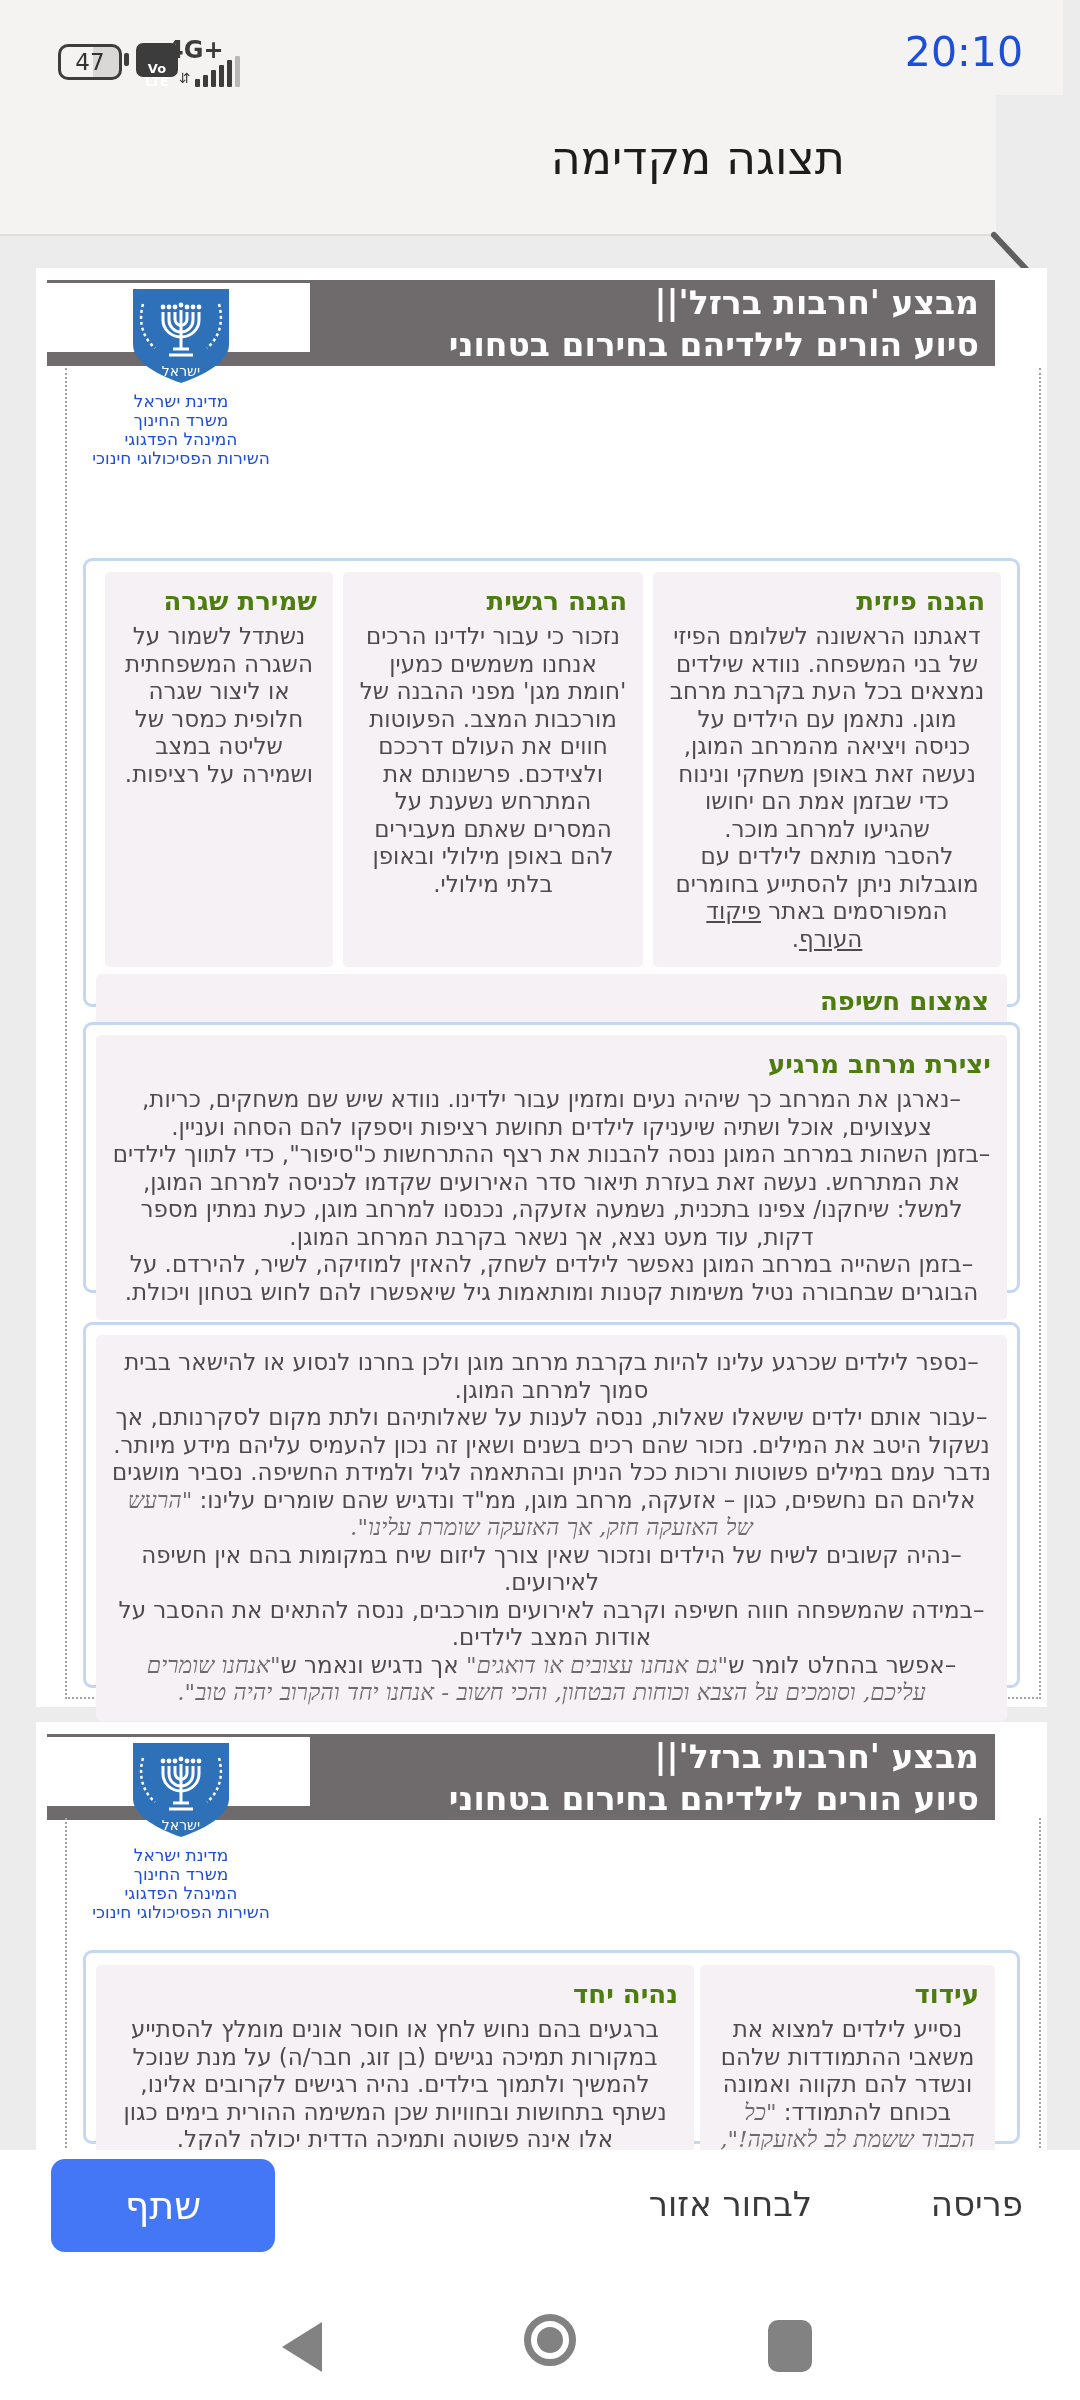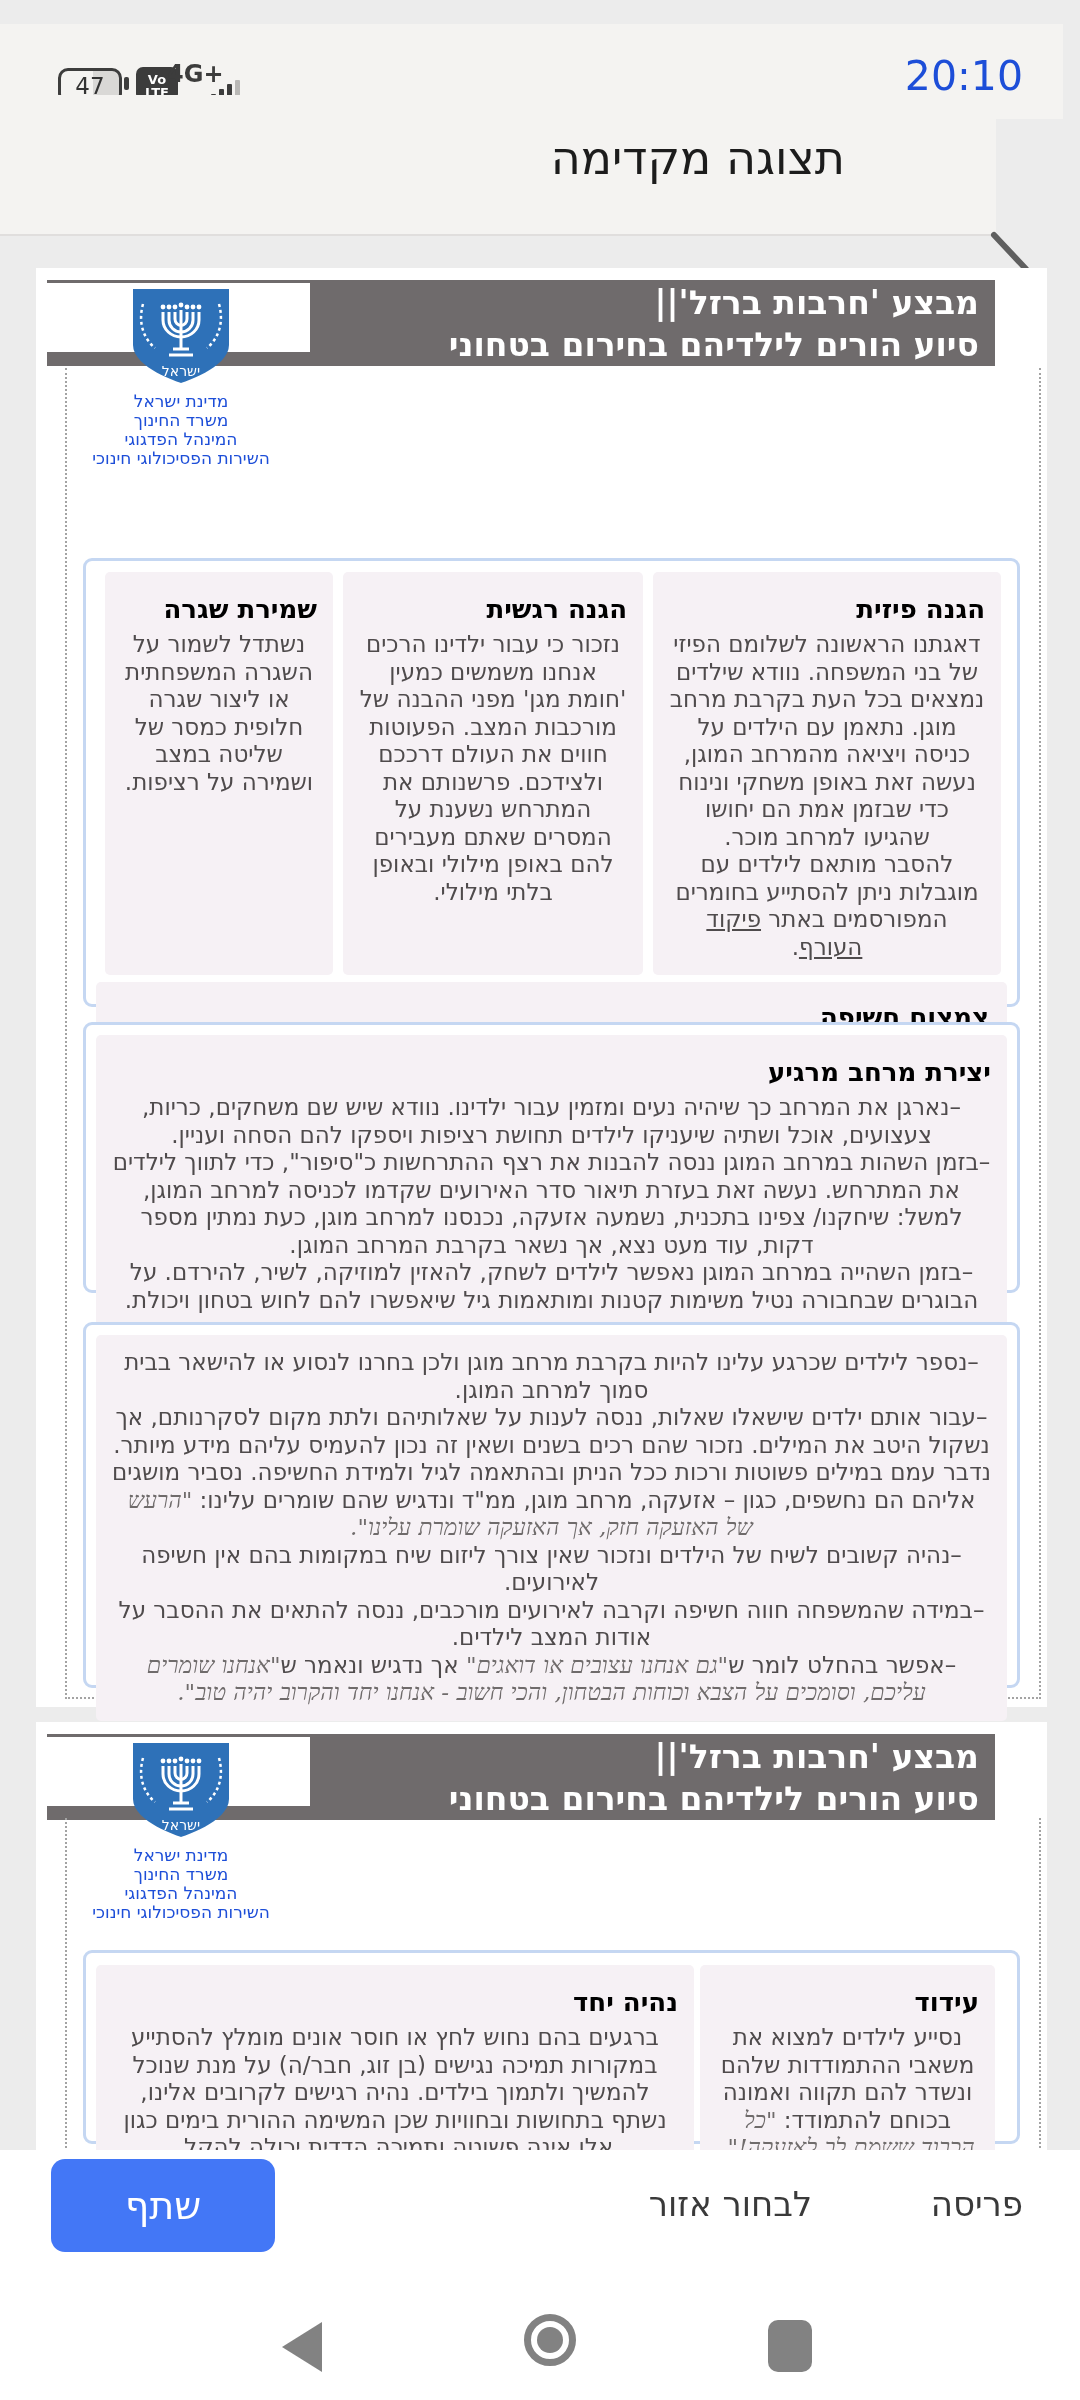--- a/index.html
+++ b/index.html
@@ -1,25 +1,25 @@
 <!DOCTYPE html>
 <html lang="he"><head>
 <meta charset="utf-8">
 <style>
   html,body{margin:0;padding:0;background:#777;}
   .screen{position:relative;width:1080px;height:2400px;background:#ececec;overflow:hidden;
           font-family:"DejaVu Sans","Liberation Sans",sans-serif;}
   
-  .status-bar{position:absolute;left:0;top:0;width:1063px;height:95px;background:#f4f3f1;margin-top:24px;}
+  .status-bar{position:absolute;left:0;top:0;width:1063px;height:95px;background:#f4f3f1;}
   .battery{position:absolute;left:58px;top:44px;width:58px;height:30px;border:3px solid #3d3d3d;
            border-radius:10px;display:flex;align-items:center;justify-content:center;
            font-size:23px;color:#333;background:linear-gradient(90deg,#f4f3f1 55%,#d9d8d6 55%);}
   .battery-nub{position:absolute;left:124px;top:53px;width:5px;height:13px;background:#3d3d3d;border-radius:2px;}
   .volte{position:absolute;left:136px;top:43px;width:42px;height:34px;background:#3c3c3c;border-radius:7px;
-         color:#fff;font-weight:bold;text-align:center;line-height:1;padding-top:6px;box-sizing:border-box;}
+         color:#fff;font-weight:bold;text-align:center;line-height:1;padding-top:19px;box-sizing:border-box;}
   .volte div{font-size:13px;}
   .network{position:absolute;left:167px;top:36px;font-size:24px;font-weight:bold;color:#3c3c3c;}
   .sig{position:absolute;left:179px;top:56px;display:flex;align-items:flex-end;gap:3px;}
   .sig i{display:block;background:#3c3c3c;width:5px;border-radius:1px;}
   .sig .lt{background:#b9b8b6;}
   .sig-arrows{font-size:14px;color:#3c3c3c;line-height:18px;margin-right:1px;}
   .clock{position:absolute;right:40px;top:28px;font-size:41px;color:#1d4ed8;}
   
   .app-bar{position:absolute;left:0;top:95px;width:996px;height:141px;background:#f4f3f1;border-bottom:2px solid #e0dedd;box-sizing:border-box;}
   .app-title{position:absolute;right:151px;top:36px;font-size:46px;color:#1c1c1c;}
@@ -42,21 +42,21 @@
   .intro{position:absolute;left:114px;right:42px;top:487px;direction:rtl;text-align:center;
          font-size:26px;line-height:36px;color:#4b4949;}
   .container{position:absolute;left:47px;width:937px;border:3px solid #c5d7f2;border-radius:9px;
              background:#fff;box-sizing:border-box;}
   .c1{top:290px;height:449px;}
   .c2{top:754px;height:271px;}
   .c3{top:1054px;height:366px;}
   .c4{top:228px;height:194px;}
   .cols{display:flex;direction:rtl;gap:10px;padding:11px 16px 0 10px;align-items:stretch;}
   .panel{background:#f6f1f5;border-radius:5px;padding:14px 16px;box-sizing:border-box;direction:rtl;}
-  .panel h3{margin:8px 0 7px 0;font-size:26px;color:#000000;text-align:right;font-weight:bold;}
+  .panel h3{margin:0 0 7px 0;font-size:26px;color:#4d7c0f;text-align:right;font-weight:bold;}
   .panel .body{font-size:23px;line-height:27.5px;color:#4f4b4c;text-align:center;white-space:pre-line;}
   .w1{width:348px;min-height:317px;}
   .w2{width:300px;min-height:317px;}
   .w3{width:228px;min-height:317px;}
   .wide{margin:7px 10px 0 10px;min-height:100px;padding:12px 18px;}
   .fill{margin:10px;}
   .p2a{width:295px;min-height:168px;}
   .p2b{width:598px;min-height:168px;}
   .seg-b{font-weight:bold;}
   .seg-link{text-decoration:underline;}

